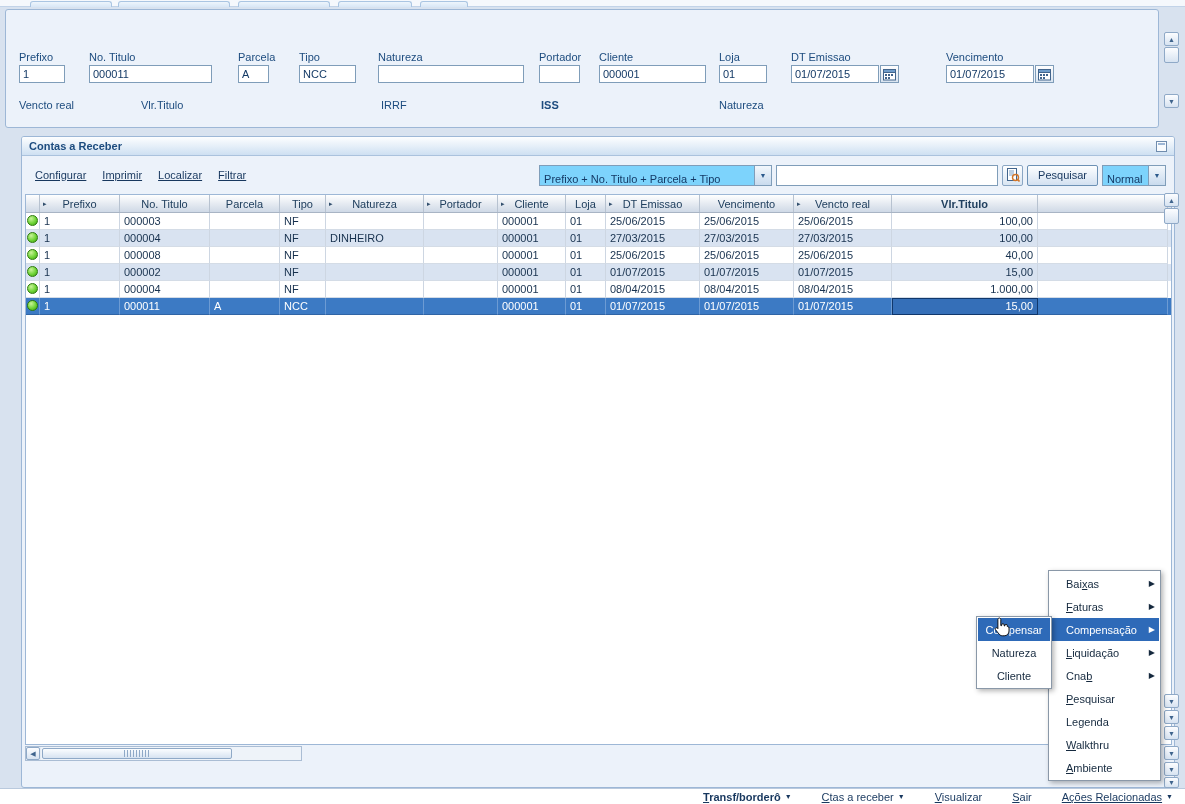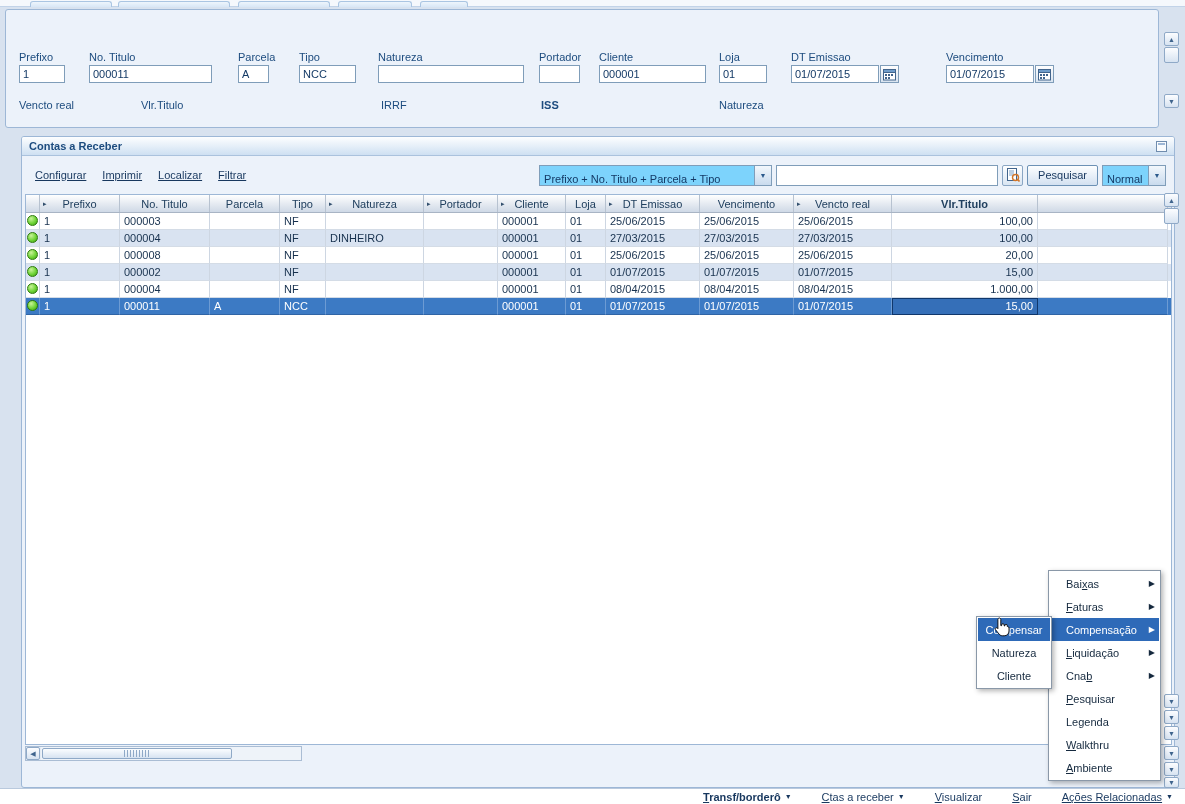--- a/index.html
+++ b/index.html
@@ -253,21 +253,21 @@
             <div class="g-cell" style="width: 90px;">000008</div>
             <div class="g-cell" style="width: 70px;"></div>
             <div class="g-cell" style="width: 46px;">NF</div>
             <div class="g-cell" style="width: 98px;"></div>
             <div class="g-cell" style="width: 74px;"></div>
             <div class="g-cell" style="width: 68px;">000001</div>
             <div class="g-cell" style="width: 40px;">01</div>
             <div class="g-cell" style="width: 94px;">25/06/2015</div>
             <div class="g-cell" style="width: 94px;">25/06/2015</div>
             <div class="g-cell" style="width: 98px;">25/06/2015</div>
-            <div class="g-cell" style="width: 146px; text-align: right;">20,00</div>
+            <div class="g-cell" style="width: 146px; text-align: right;">40,00</div>
             <div class="g-cell" style="width: 130px;"></div>
           </div>
           <div class="grid-row alt">
             <div class="g-cell" style="width: 14px; padding: 1px 0px;">
               <span class="status-dot"></span>
             </div>
             <div class="g-cell" style="width: 80px;">1</div>
             <div class="g-cell" style="width: 90px;">000002</div>
             <div class="g-cell" style="width: 70px;"></div>
             <div class="g-cell" style="width: 46px;">NF</div>

